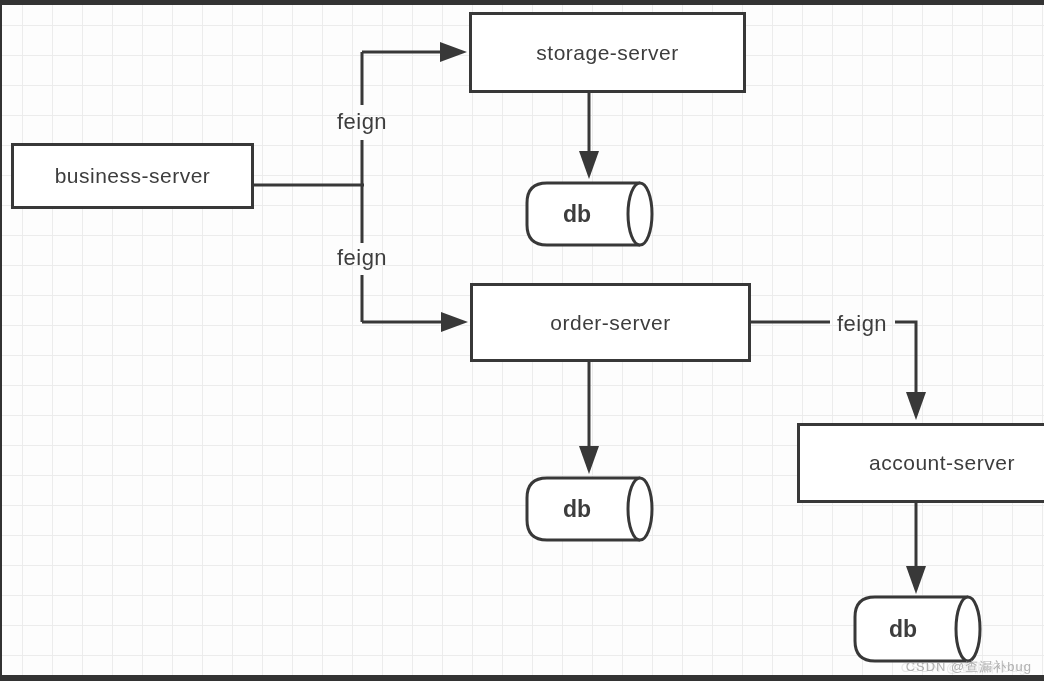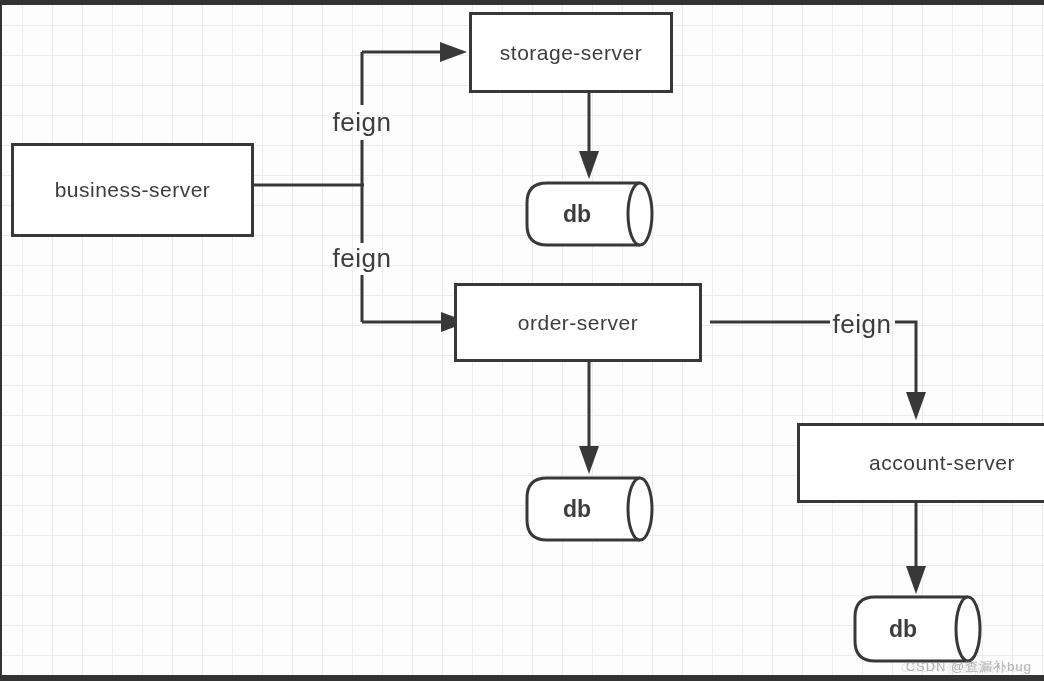--- a/index.html
+++ b/index.html
@@ -42,30 +42,30 @@
     border: 3px solid #383838;
     display: flex;
     align-items: center;
     justify-content: center;
     color: #3d3d3d;
     font-size: 21px;
     letter-spacing: 0.5px;
     z-index: 2;
     white-space: nowrap;
   }
-  #node-business { left: 11px;  top: 143px; width: 243px; height: 94px; }
-  #node-storage  { left: 469px; top: 12px;  width: 204px; height: 81px; }
-  #node-order    { left: 454px; top: 283px; width: 248px; height: 79px; }
+  #node-business { left: 11px;  top: 143px; width: 243px; height: 66px; }
+  #node-storage  { left: 469px; top: 12px;  width: 277px; height: 81px; }
+  #node-order    { left: 470px; top: 283px; width: 281px; height: 79px; }
   #node-account  { left: 797px; top: 423px; width: 290px; height: 80px; }
 
   .edge-label {
     position: absolute;
     transform: translate(-50%, -50%);
     color: #3d3d3d;
-    font-size: 26px;
+    font-size: 22px;
     letter-spacing: 0.5px;
     z-index: 3;
     white-space: nowrap;
   }
   #feign-1 { left: 362px; top: 122px; }
   #feign-2 { left: 362px; top: 258px; }
   #feign-3 { left: 862px; top: 324px; }
 
   .db-label {
     position: absolute;

